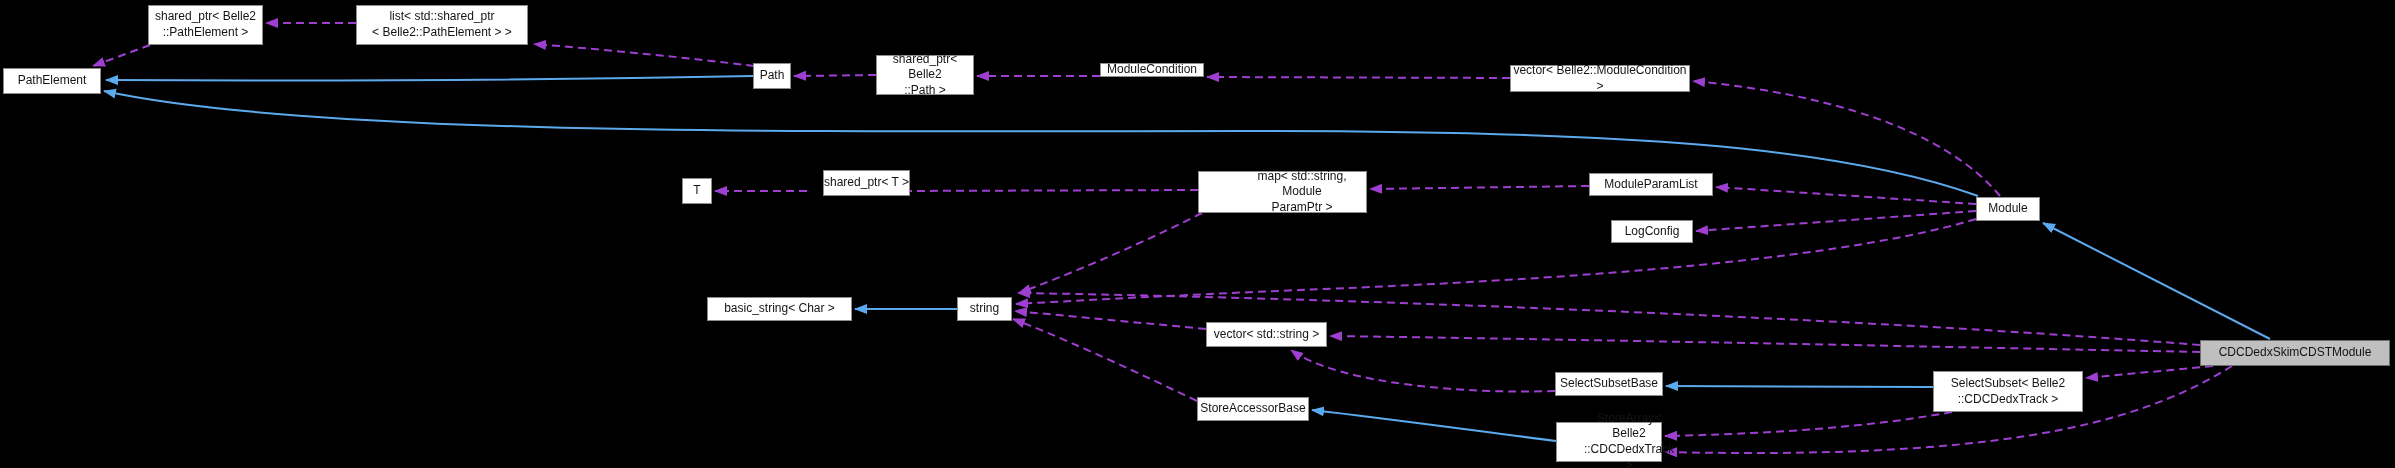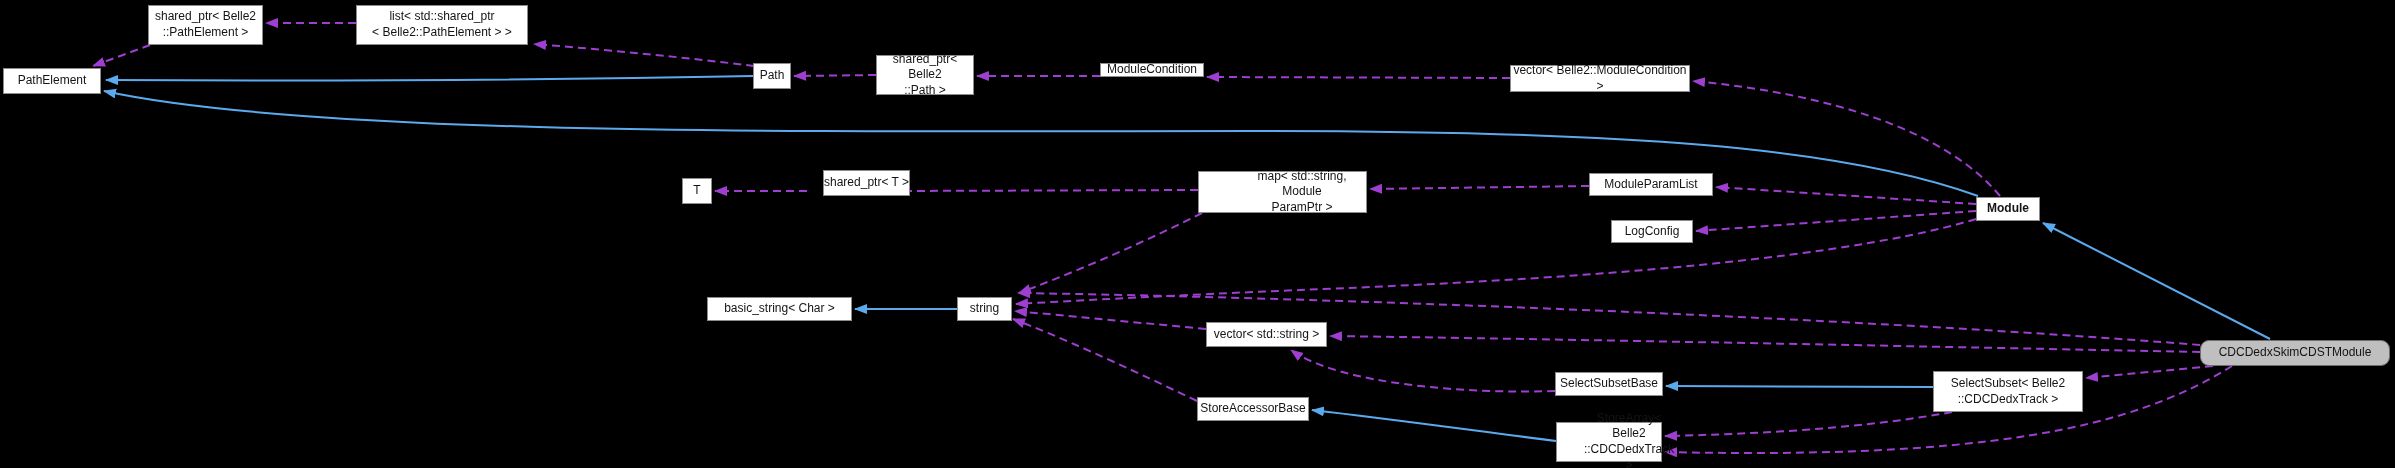--- a/index.html
+++ b/index.html
@@ -36,36 +36,35 @@
     line-height:1.3;
     display:flex;align-items:center;justify-content:center;
     text-align:center;
     white-space:pre-line;
     cursor:pointer;
     z-index:2;
   }
   .node.main{
     background:var(--main-node-fill);
     border-color:var(--main-node-border);
-    border-radius:9px;
   }
   
   #n-sp-pathelement{left:148px;top:5px;width:115px;height:40px;}
   #n-list-sp-pathelement{left:356px;top:5px;width:172px;height:40px;}
   #n-pathelement{left:3px;top:68px;width:98px;height:26px;}
   #n-path{left:753px;top:63px;width:38px;height:26px;}
   #n-sp-path{left:876px;top:55px;width:98px;height:40px;}
   #n-modulecondition{left:1100px;top:63px;width:104px;height:14px;}
   #n-vec-modulecondition{left:1510px;top:65px;width:180px;height:27px;}
   #n-t{left:682px;top:178px;width:30px;height:26px;}
   #n-sp-t{left:807px;top:170px;width:87px;height:26px;margin-left:16px;}
   #n-map-moduleparamptr{left:1198px;top:171px;width:169px;height:42px;padding-left:39px;}
   #n-moduleparamlist{left:1589px;top:173px;width:124px;height:23px;}
   #n-logconfig{left:1611px;top:220px;width:82px;height:23px;}
-  #n-module{left:1976px;top:197px;width:64px;height:24px;font-weight:bold;}
+  #n-module{left:1976px;top:197px;width:64px;height:24px;}
   #n-basic-string{left:707px;top:297px;width:145px;height:24px;}
   #n-string{left:957px;top:297px;width:55px;height:24px;}
   #n-vec-string{left:1206px;top:322px;width:121px;height:25px;}
   #n-selectsubsetbase{left:1555px;top:372px;width:108px;height:24px;}
   #n-storeaccessorbase{left:1197px;top:397px;width:112px;height:24px;}
   #n-storearray{left:1556px;top:422px;width:106px;height:40px;padding-left:40px;}
   #n-selectsubset{left:1933px;top:371px;width:150px;height:41px;}
   #n-cdcdedx{left:2200px;top:340px;width:190px;height:26px;}
 </style>
 </head>

